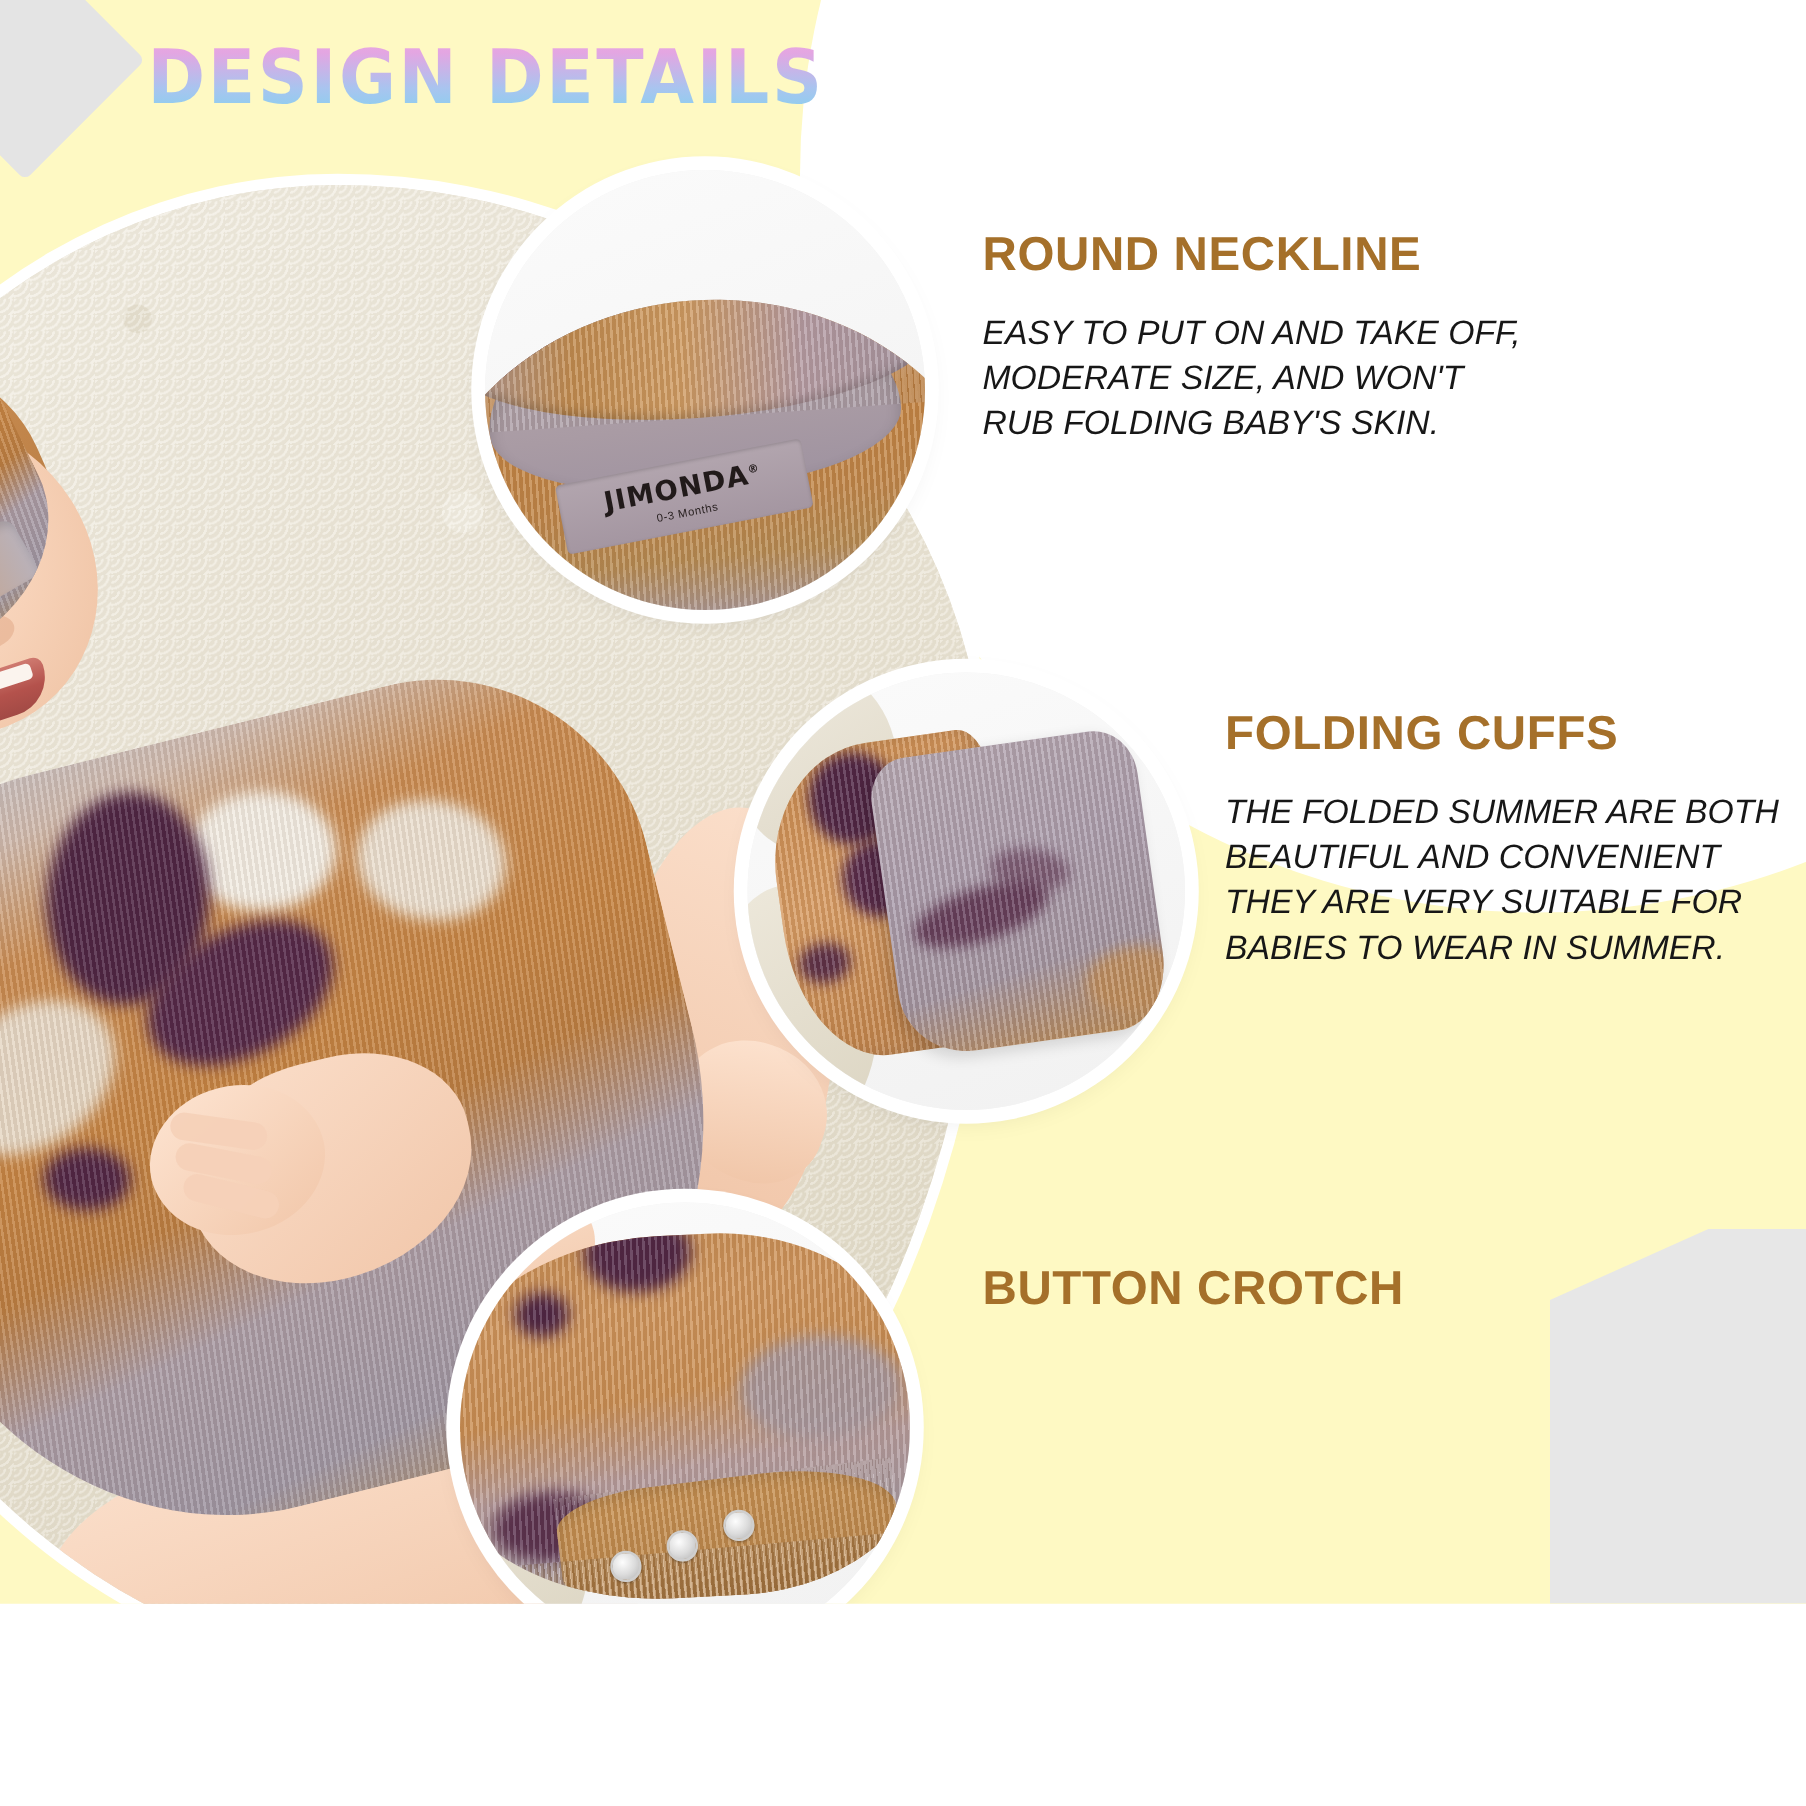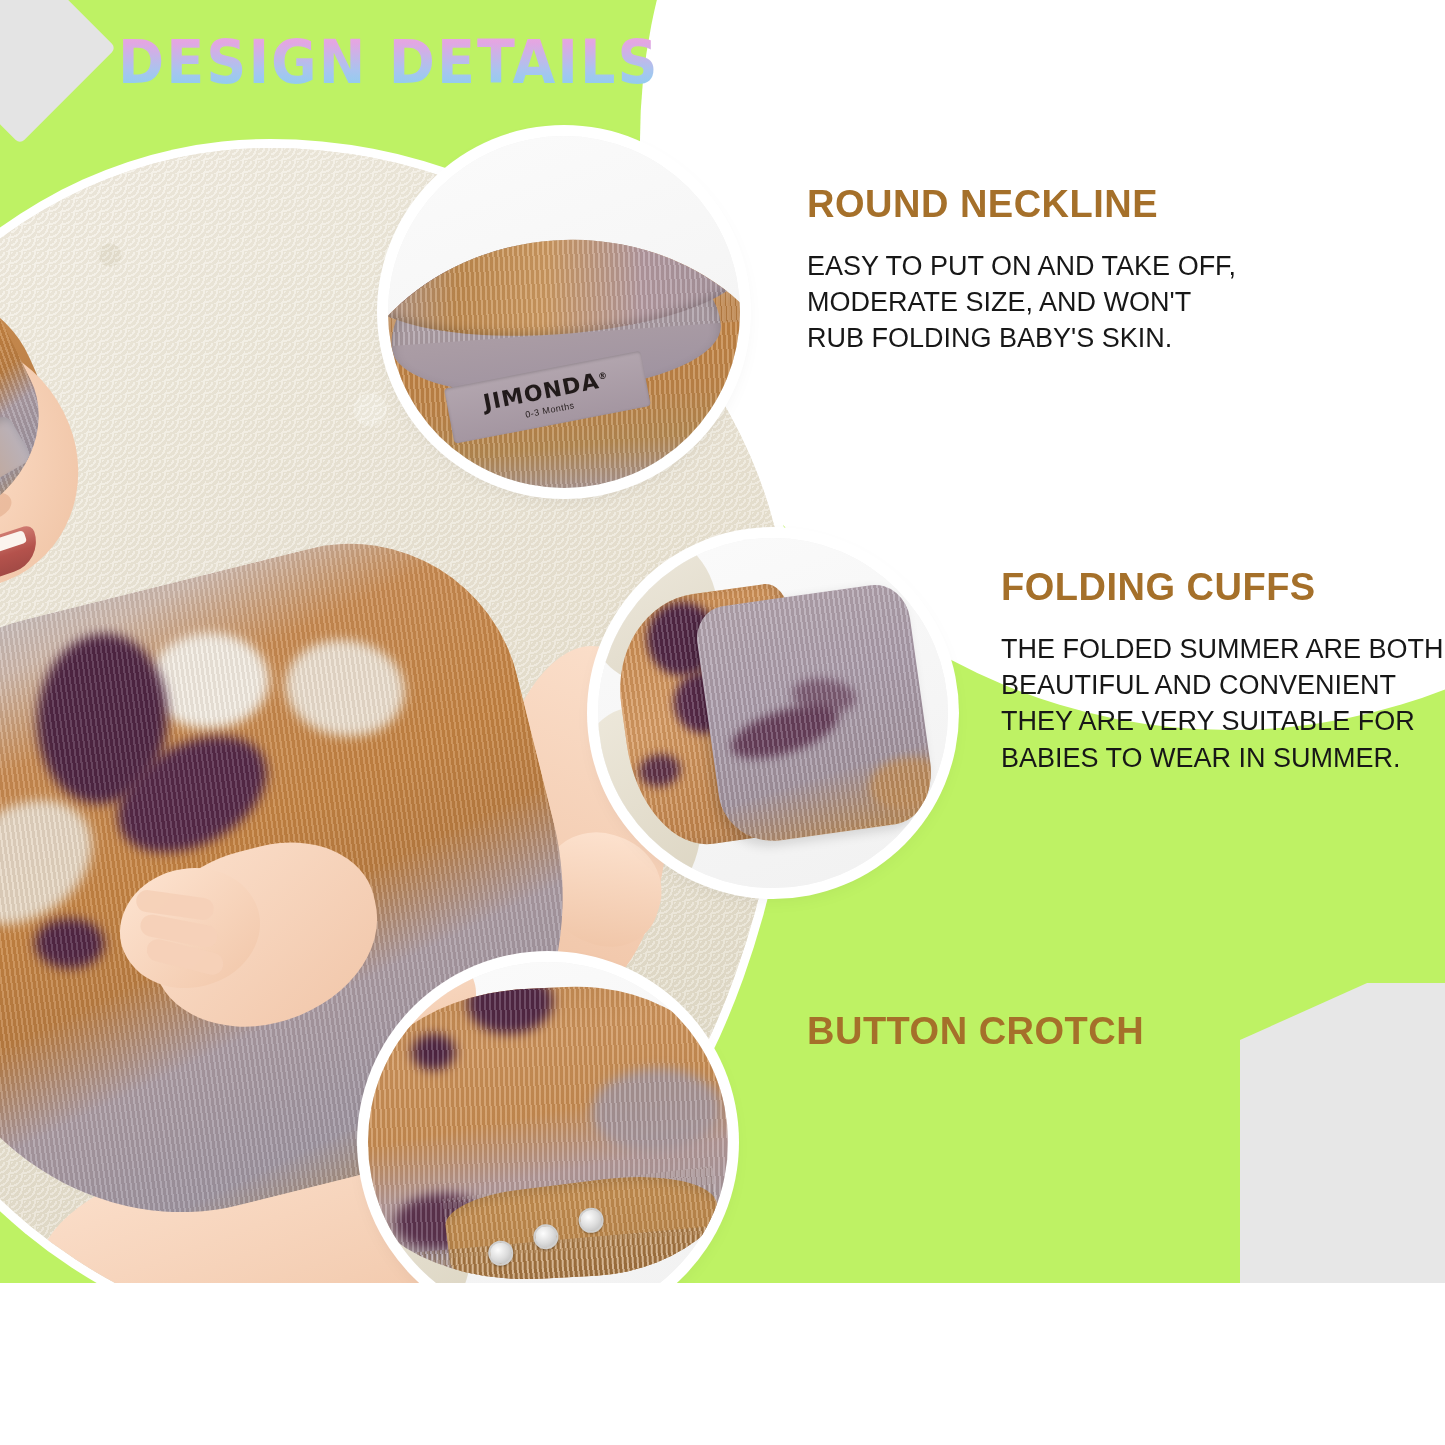--- a/index.html
+++ b/index.html
@@ -3,21 +3,21 @@
 <meta charset="utf-8">
 <style>
   html,body{margin:0;padding:0;}
   body{
     width:1445px;height:1445px;
     background:#ffffff;
     font-family:"Liberation Sans", sans-serif;
     overflow:hidden;
     position:relative;
   }
-  #stage{position:absolute;inset:0;width:1445px;height:1283px;overflow:hidden;background:#bef264;}
+  #stage{position:absolute;inset:0;width:1445px;height:1283px;overflow:hidden;background:#fef9c3;}
 
   
   .bg-blob-topright{
     position:absolute;
     left:715px;top:-265px;width:1020px;height:640px;
     background:#e9e9e9;
     border-radius:50%;
     transform:rotate(-6deg);
   }
   .bg-blob-rightmask{
@@ -352,33 +352,34 @@
     background:linear-gradient(150deg,#eee9dc,#dbd4c1);
     border-radius:50% 40% 50% 60%;
   }
   .skin-peek{
     position:absolute;left:-8px;top:-14px;width:116px;height:100px;
     background:linear-gradient(160deg,#fbe0cc,#f2c9ac);
     border-radius:50% 50% 60% 40%;
   }
 
   
-  .block{position:absolute;margin-left:21px;}
+  .block{position:absolute;}
   .blk-heading{
     font-size:38px;font-weight:bold;color:#a5702a;
     letter-spacing:.5px;line-height:1;
     font-family:"Liberation Sans", sans-serif;
     white-space:nowrap;
   }
   .blk-body{
     margin-top:25px;
     font-size:27px;color:#171717;
     line-height:1.34;
     font-family:"Liberation Sans", sans-serif;
     font-weight:500;
+    font-style:italic;
   }
   .blk-body div{white-space:nowrap;}
 
   .blk-neck{left:786px;top:185px;}
   .blk-cuff{left:980px;top:568px;}
   .blk-button{left:786px;top:1012px;}
 </style>
 </head>
 <body>
 

